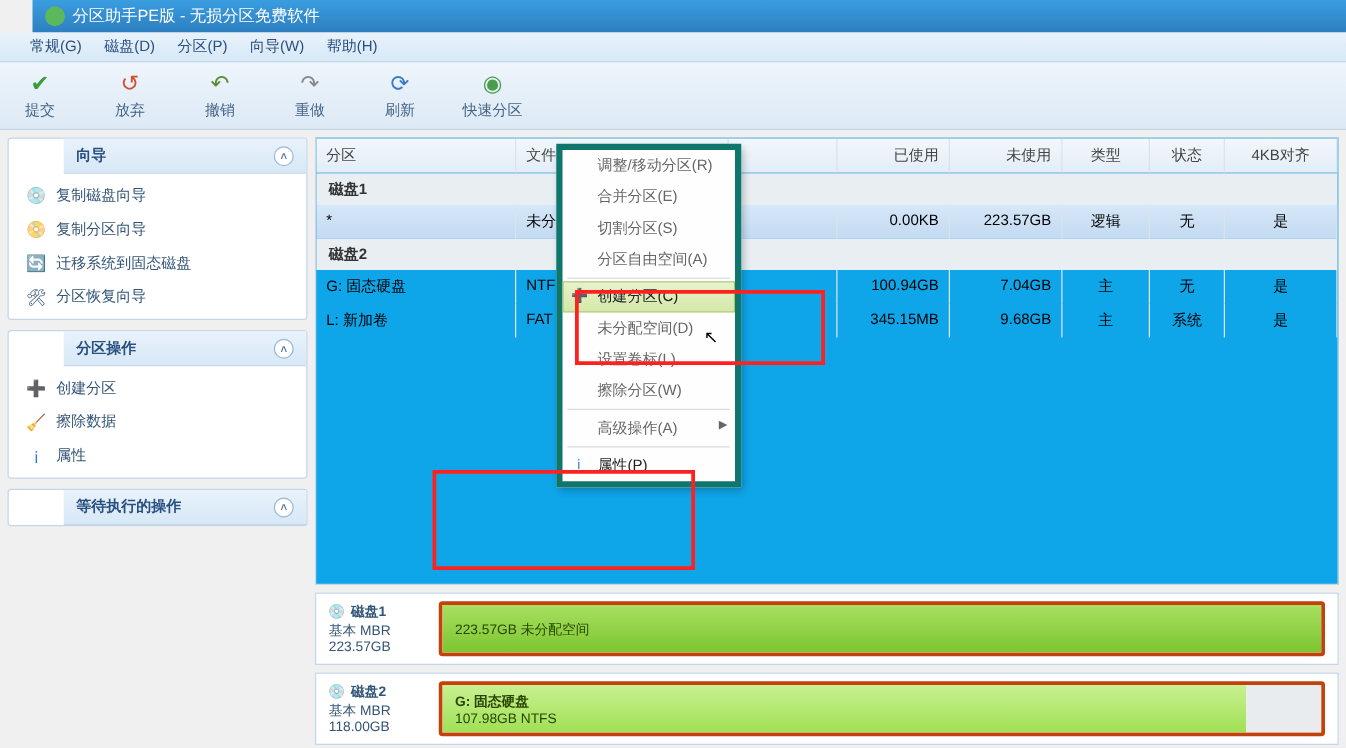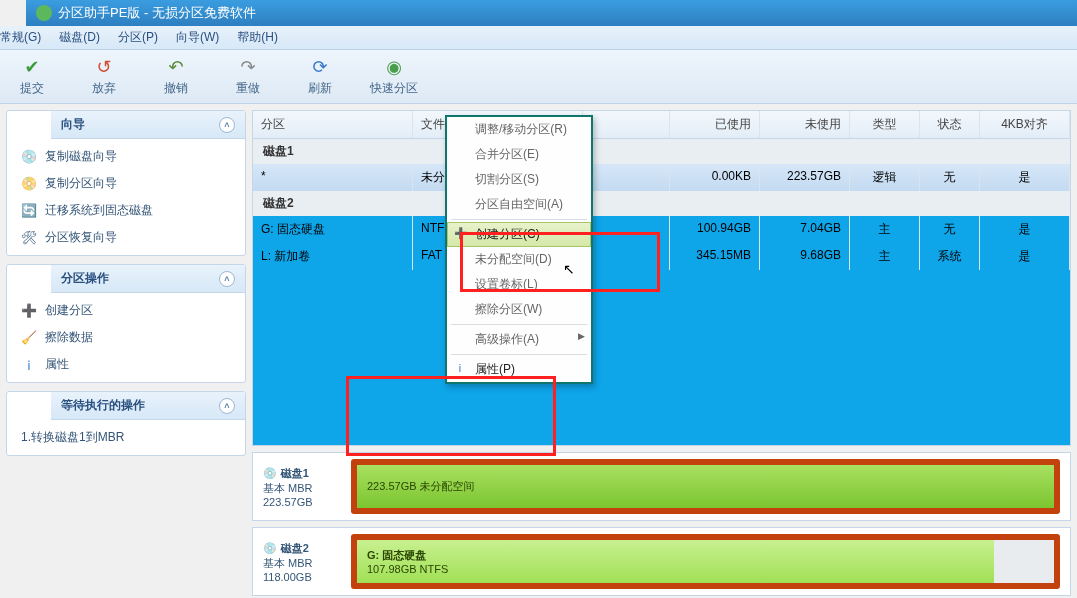--- a/index.html
+++ b/index.html
@@ -19,21 +19,21 @@
     padding: 4px 10px;
     font-size: 13px;
     display: flex;
     align-items: center;
     gap: 6px;
     margin-left: 26px;
   }
   .titlebar .icon { width: 16px; height: 16px; background: #5cb85c; border-radius: 50%; }
   .menubar {
     background: linear-gradient(to bottom, #e8f2fb, #d7e8f7);
-    padding: 3px 0;
+    padding: 3px 24px;
     display: flex;
     gap: 18px;
     border-bottom: 1px solid #b8d0e8;
   }
   .menubar span { color: #2a5080; cursor: default; }
   .toolbar {
     background: linear-gradient(to bottom, #eef5fc, #dde9f5);
     padding: 6px 10px;
     display: flex;
     gap: 28px;
@@ -160,23 +160,23 @@
     color: #335577;
     font-size: 11px;
     min-width: 76px;
   }
   .disk-label .dt {
     font-weight: bold;
     display: flex; align-items:center; gap:4px;
   }
   .bar-wrap {
     flex: 1;
-    height: 55px;
-    display: flex;
-    border: 6px solid #c2410c;
+    height: 44px;
+    display: flex;
+    border: 3px solid #c2410c;
     border-radius: 3px;
     overflow: hidden;
   }
   .seg {
     display: flex;
     flex-direction: column;
     justify-content: center;
     padding: 4px 10px;
     color: #2a4600;
     font-size: 11px;
@@ -185,21 +185,21 @@
   .seg.green { background: linear-gradient(to bottom,#a8e060,#7cc530); }
   .seg.lightgreen { background: linear-gradient(to bottom,#c8f090,#a0e055); }
   .seg.gray { background: #e8ecef; color:#555; }
 
   .ctxmenu {
     position: absolute;
     top: 4px;
     left: 192px;
     width: 148px;
     background: #fefefe;
-    border: 2px solid #0f766e;
+    border: 5px solid #0f766e;
     box-shadow: 2px 3px 6px rgba(0,0,0,0.25);
     z-index: 50;
     font-size: 12px;
   }
   .ctxmenu .mi {
     padding: 4px 10px 4px 28px;
     color: #666;
     position: relative;
     cursor: default;
   }
@@ -322,25 +322,20 @@
             <span>属性</span>
           </div>
       </div>
     </div>
 
     <div class="panel">
       <div class="panel-h">
           <span>等待执行的操作</span>
           <span class="chev">˄</span>
         </div>
-      <div class="panel-b">
-        <div class="side-item">
-            <span>1.转换磁盘1到MBR</span>
-          </div>
-      </div>
     </div>
   </div>
 
   <div class="content">
     <div class="grid-area">
       <div class="grid-head">
         <div class="gh c0">分区</div>
         <div class="gh c1">文件系统</div>
         <div class="gh c2"></div>
         <div class="gh cu">已使用</div>

